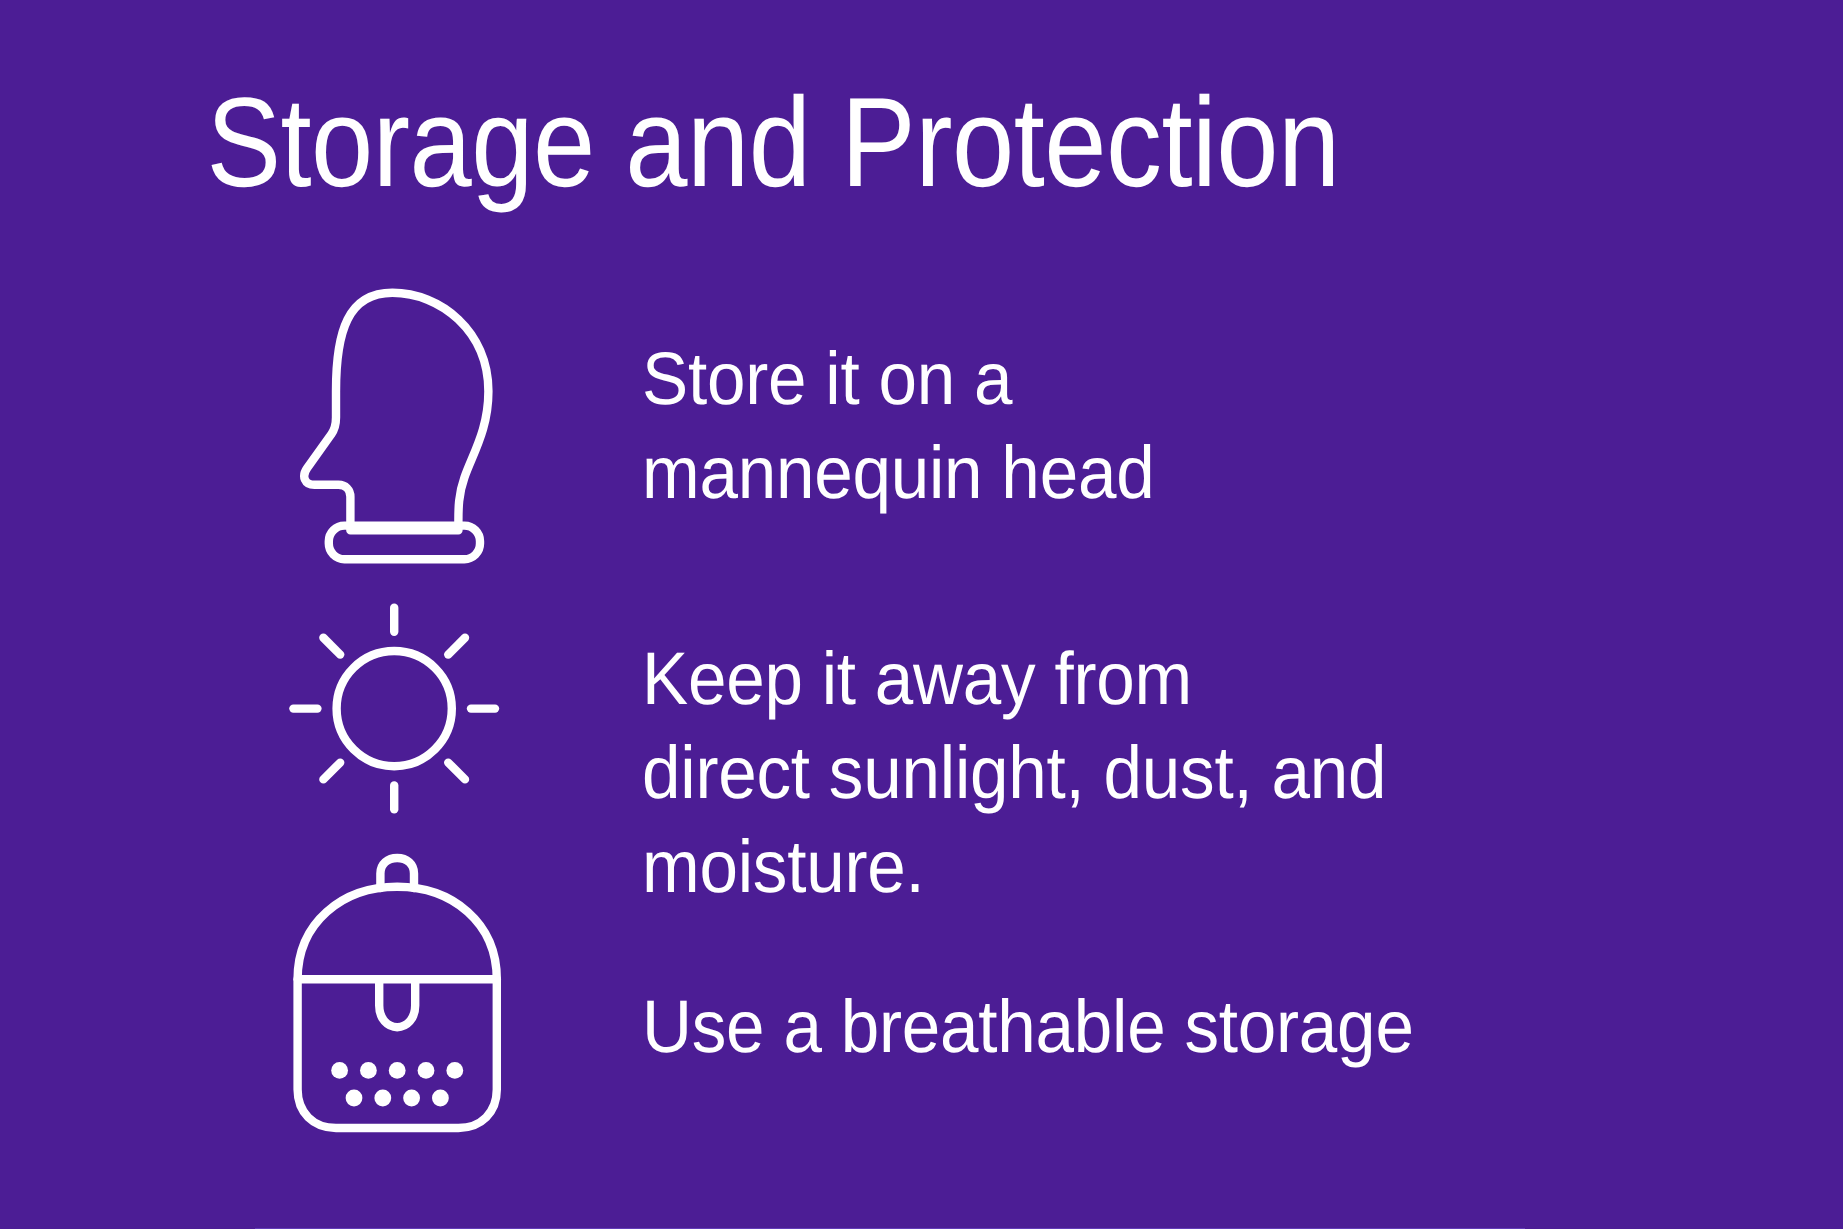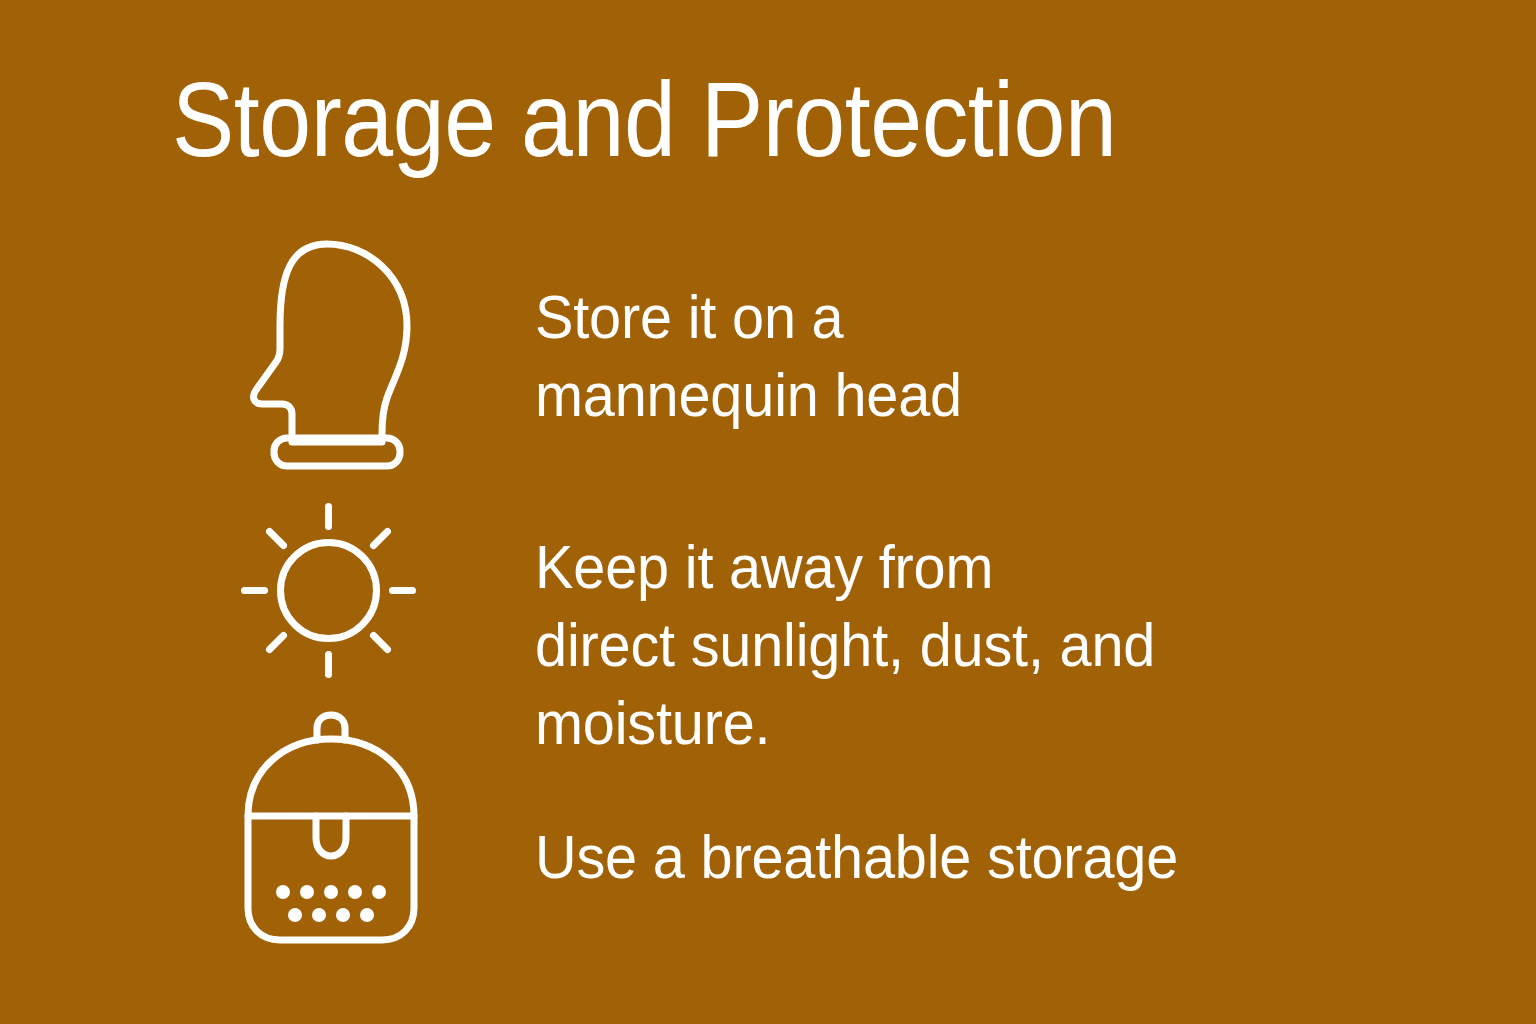--- a/index.html
+++ b/index.html
@@ -13,21 +13,21 @@
 
   body {
     background: #9381ff;
     font-family: "Liberation Sans", "DejaVu Sans", sans-serif;
     position: relative;
   }
 
   .slide {
     position: absolute;
     inset: 0;
-    background: #a16207;
+    background: #4c1d95;
     text-decoration: underline;
   }
 
   
   .title {
     position: absolute;
     left: 172px;
     top: 62px;
     width: 1220px;
     color: #ffffff;

